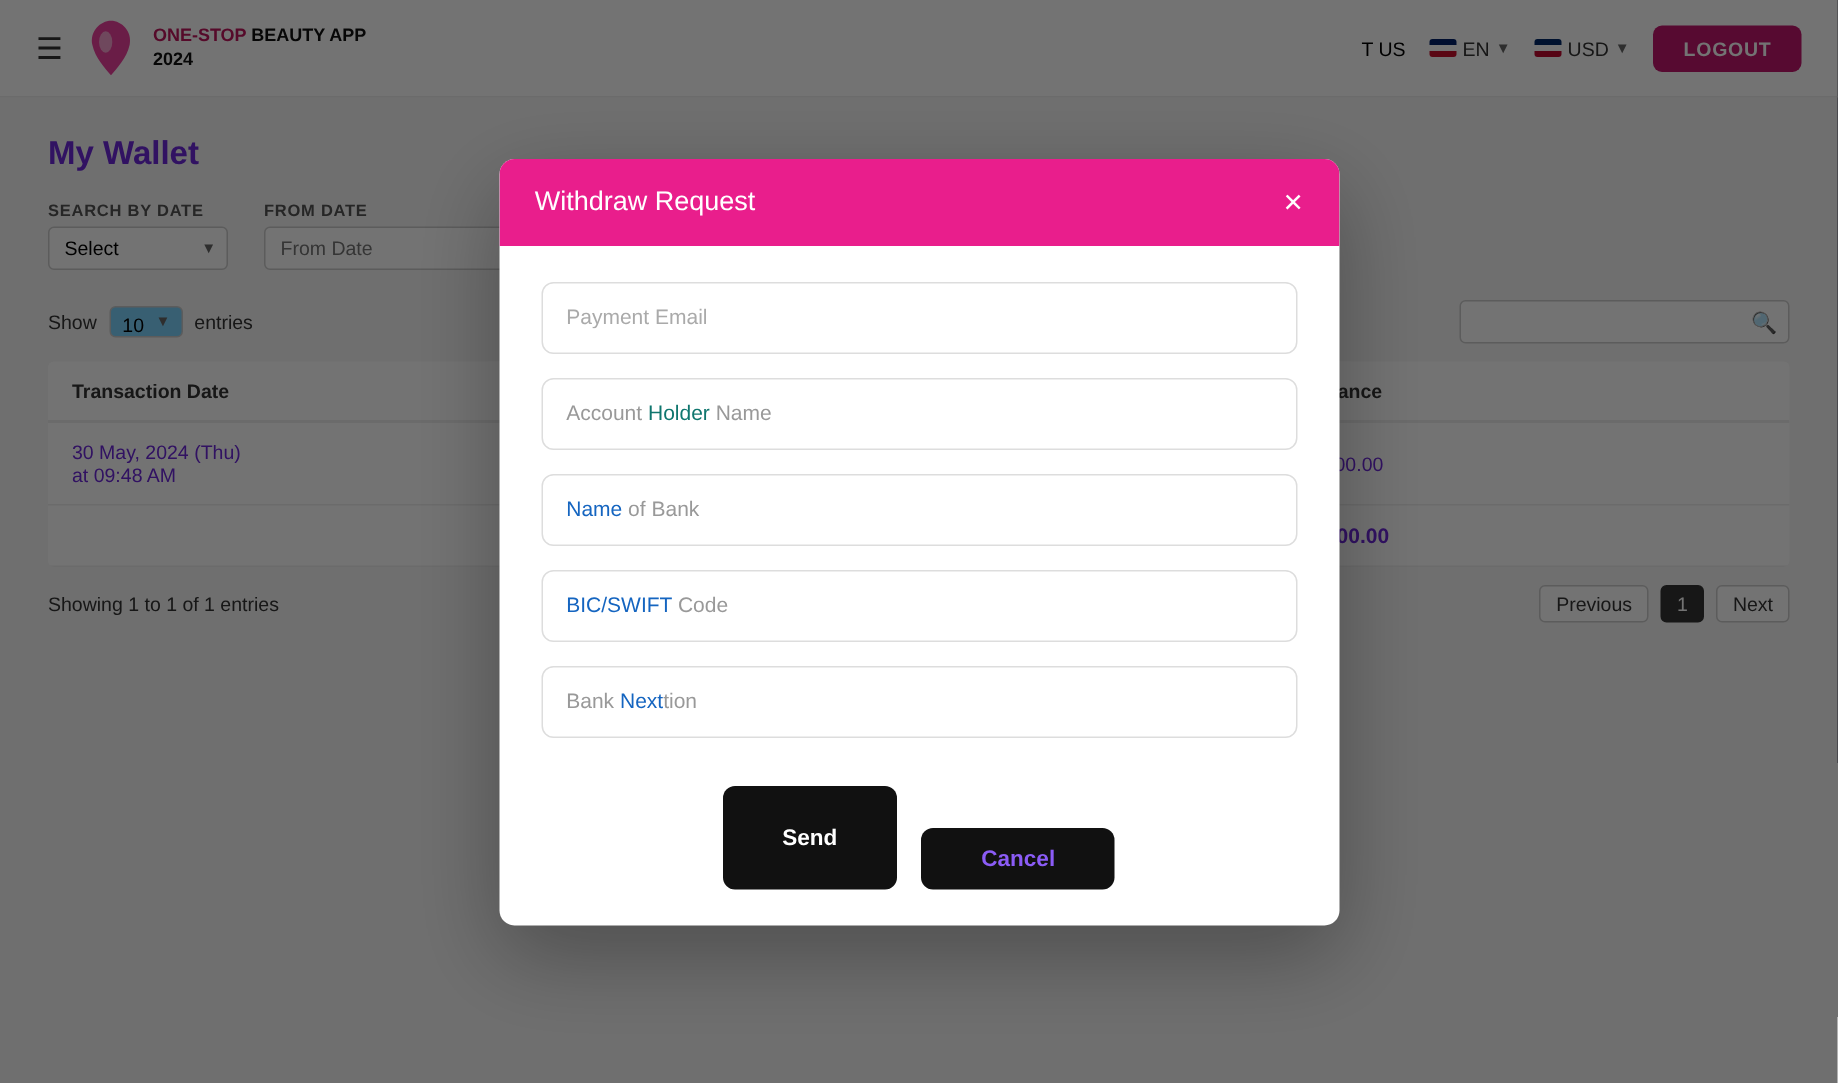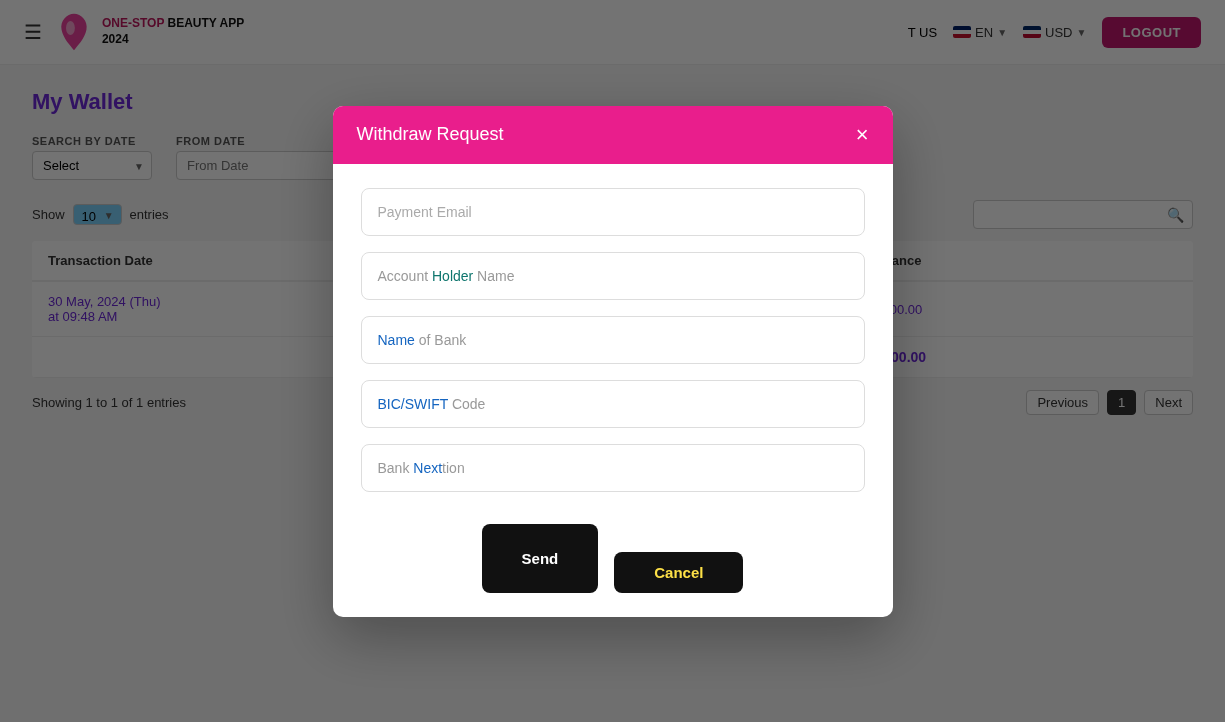--- a/index.html
+++ b/index.html
@@ -333,21 +333,21 @@
       color: #fff;
       border: none;
       padding: 12px 40px;
       border-radius: 8px;
       font-size: 15px;
       font-weight: 600;
       cursor: pointer;
     }
     .btn-cancel {
       background: #111;
-      color: #fde047;
+      color: #8b5cf6;
       border: none;
       padding: 12px 40px;
       border-radius: 8px;
       font-size: 15px;
       font-weight: 600;
       cursor: pointer;
       margin-top: 28px;
     }
   </style>
 </head>

